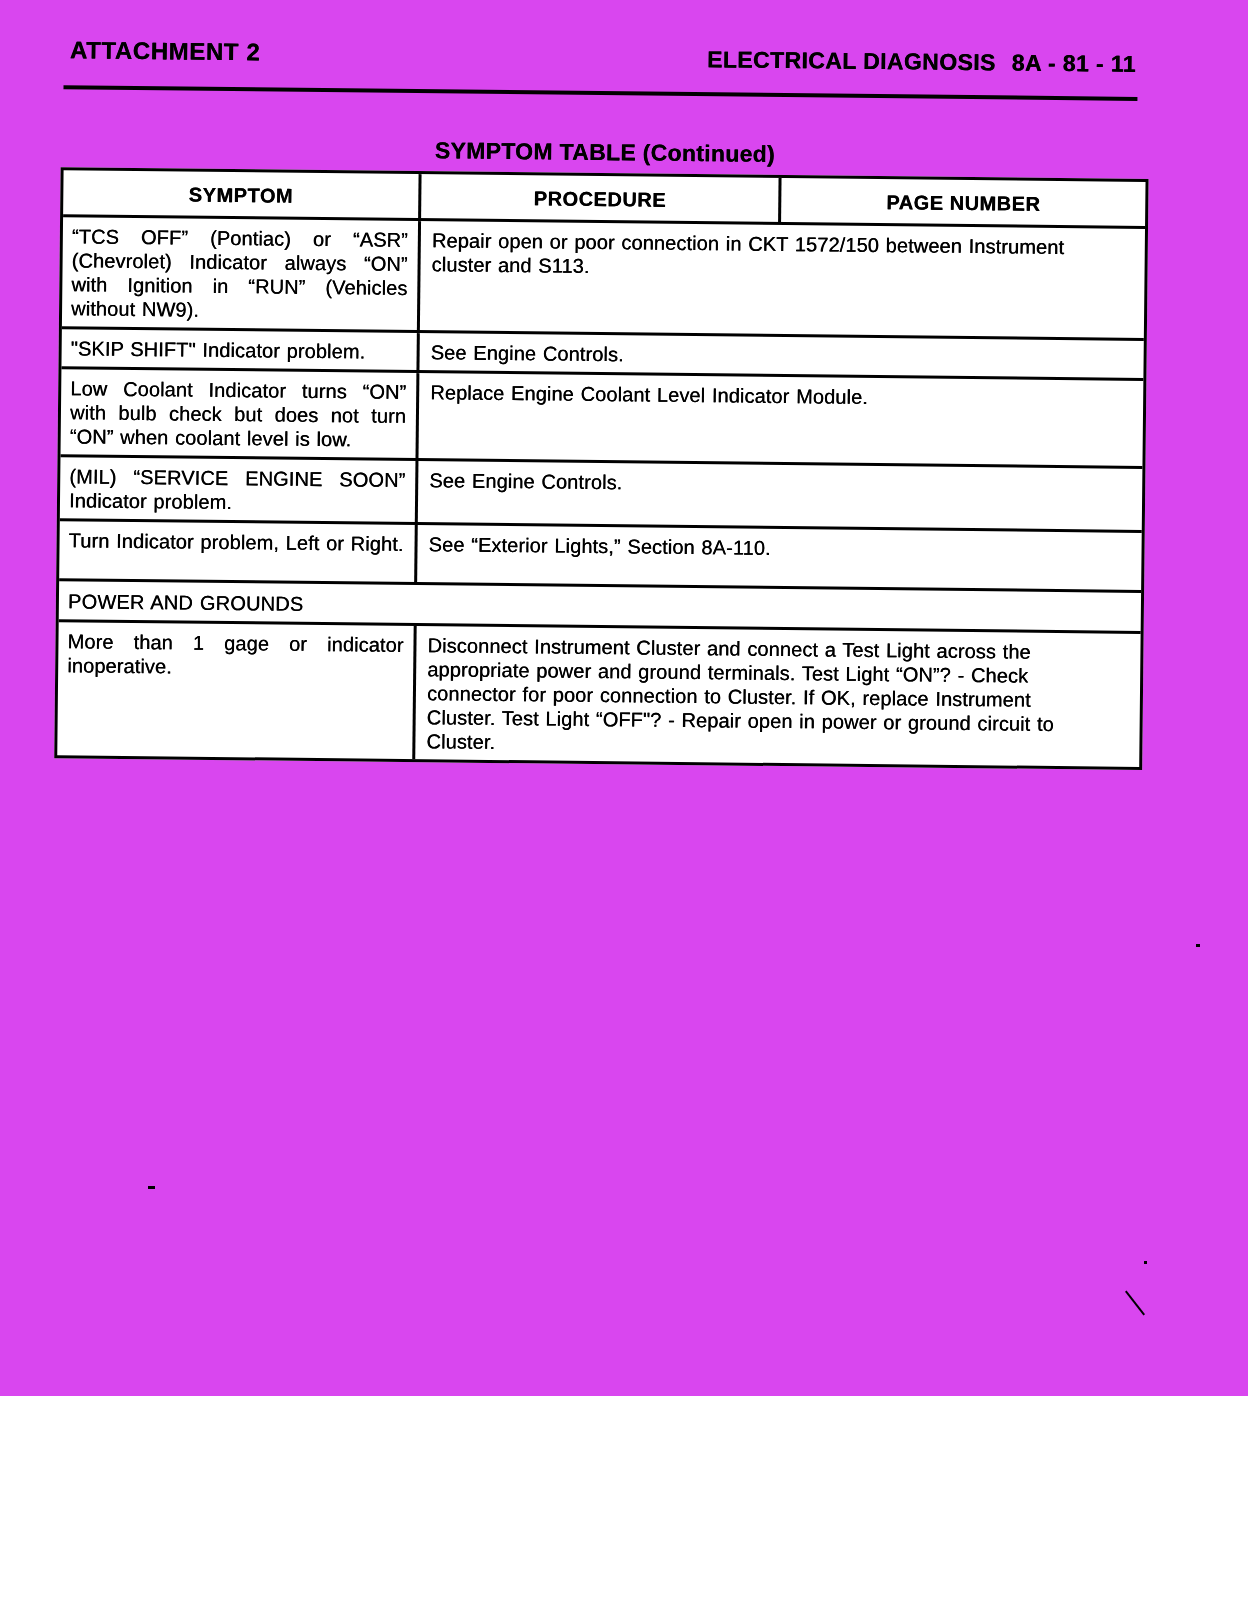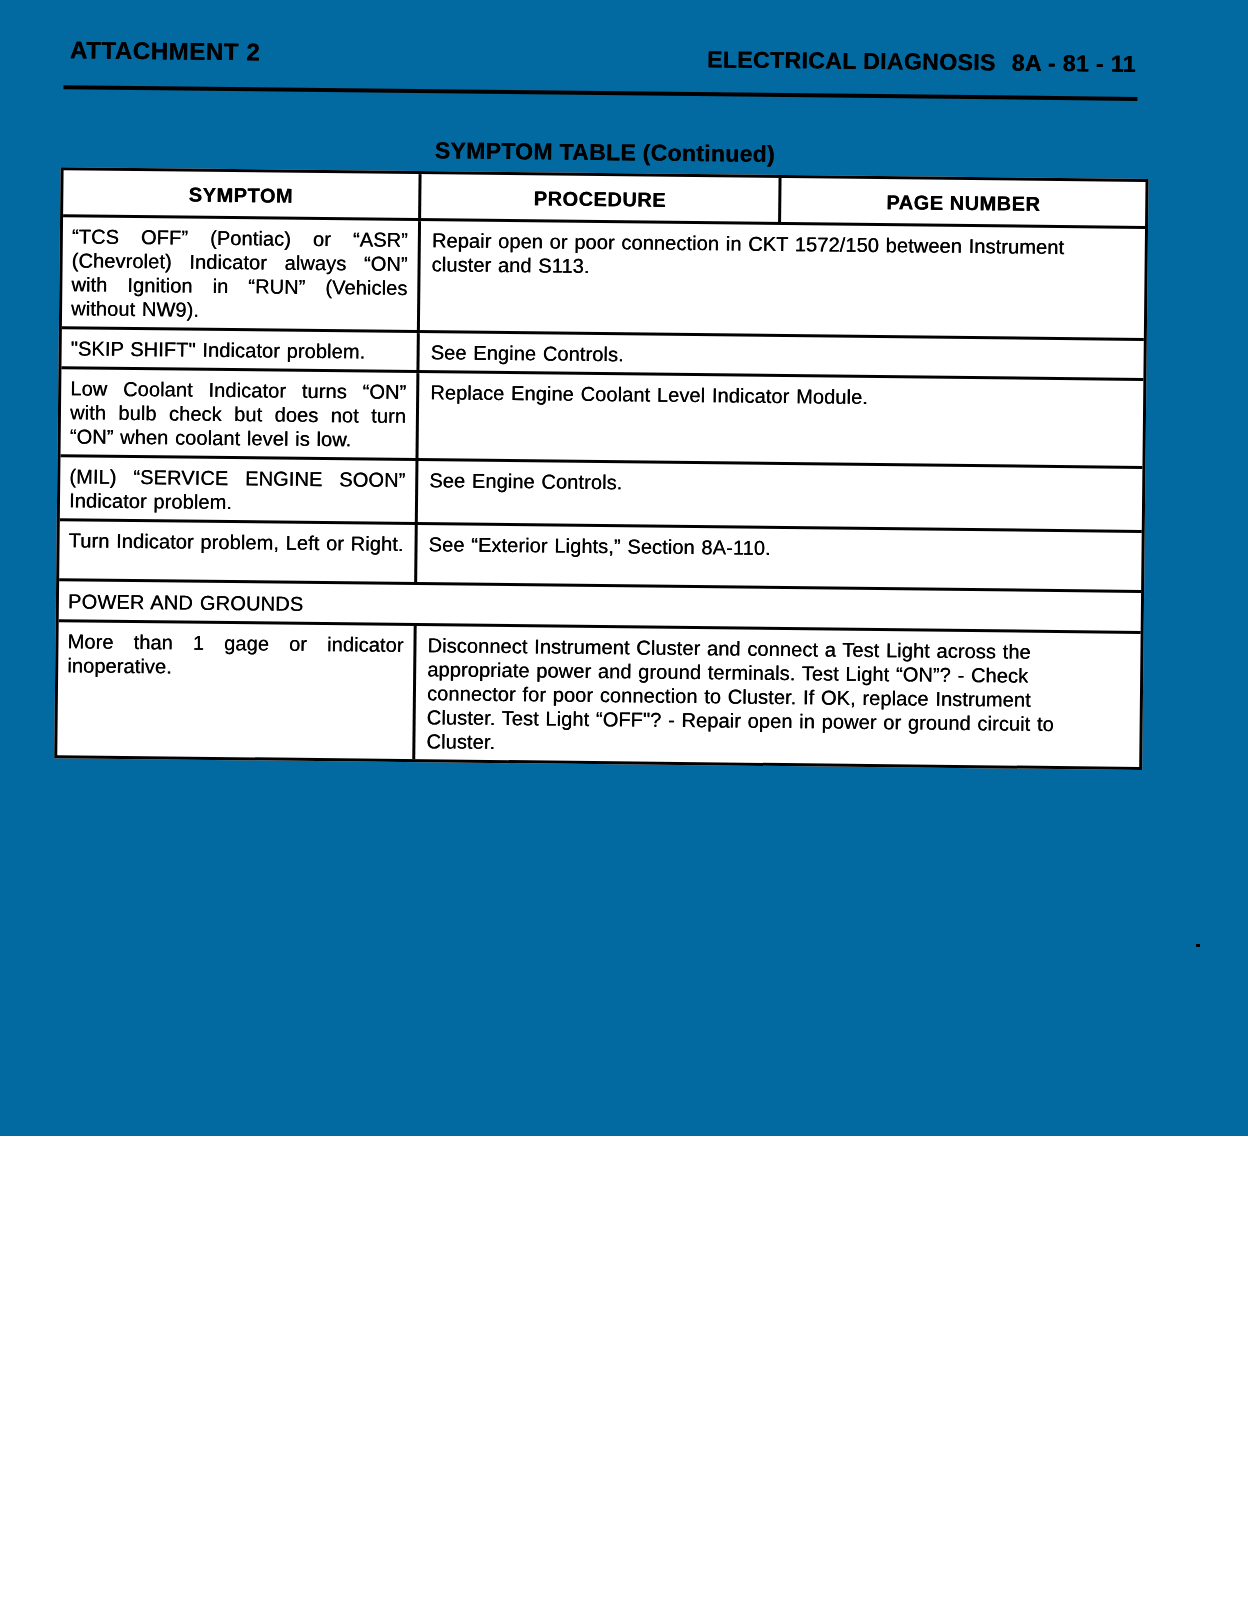--- a/index.html
+++ b/index.html
@@ -6,22 +6,22 @@
   html, body { margin: 0; padding: 0; }
   body {
     width: 1248px; height: 1600px;
     background: #ffffff;
     color: #000;
     font-family: "Liberation Sans", sans-serif;
     -webkit-font-smoothing: antialiased;
   }
   .sheet {
     position: relative;
-    width: 1248px; height: 1136px;
-    background: #0369a1;
+    width: 1248px; height: 1396px;
+    background: #d946ef;
     overflow: hidden;
     padding-left: 14px;
   }
   
   .rotor {
     position: absolute; left: 0; top: 0;
     width: 1248px; height: 1600px;
     transform: rotate(0.62deg);
     transform-origin: 40px 40px;
   }

